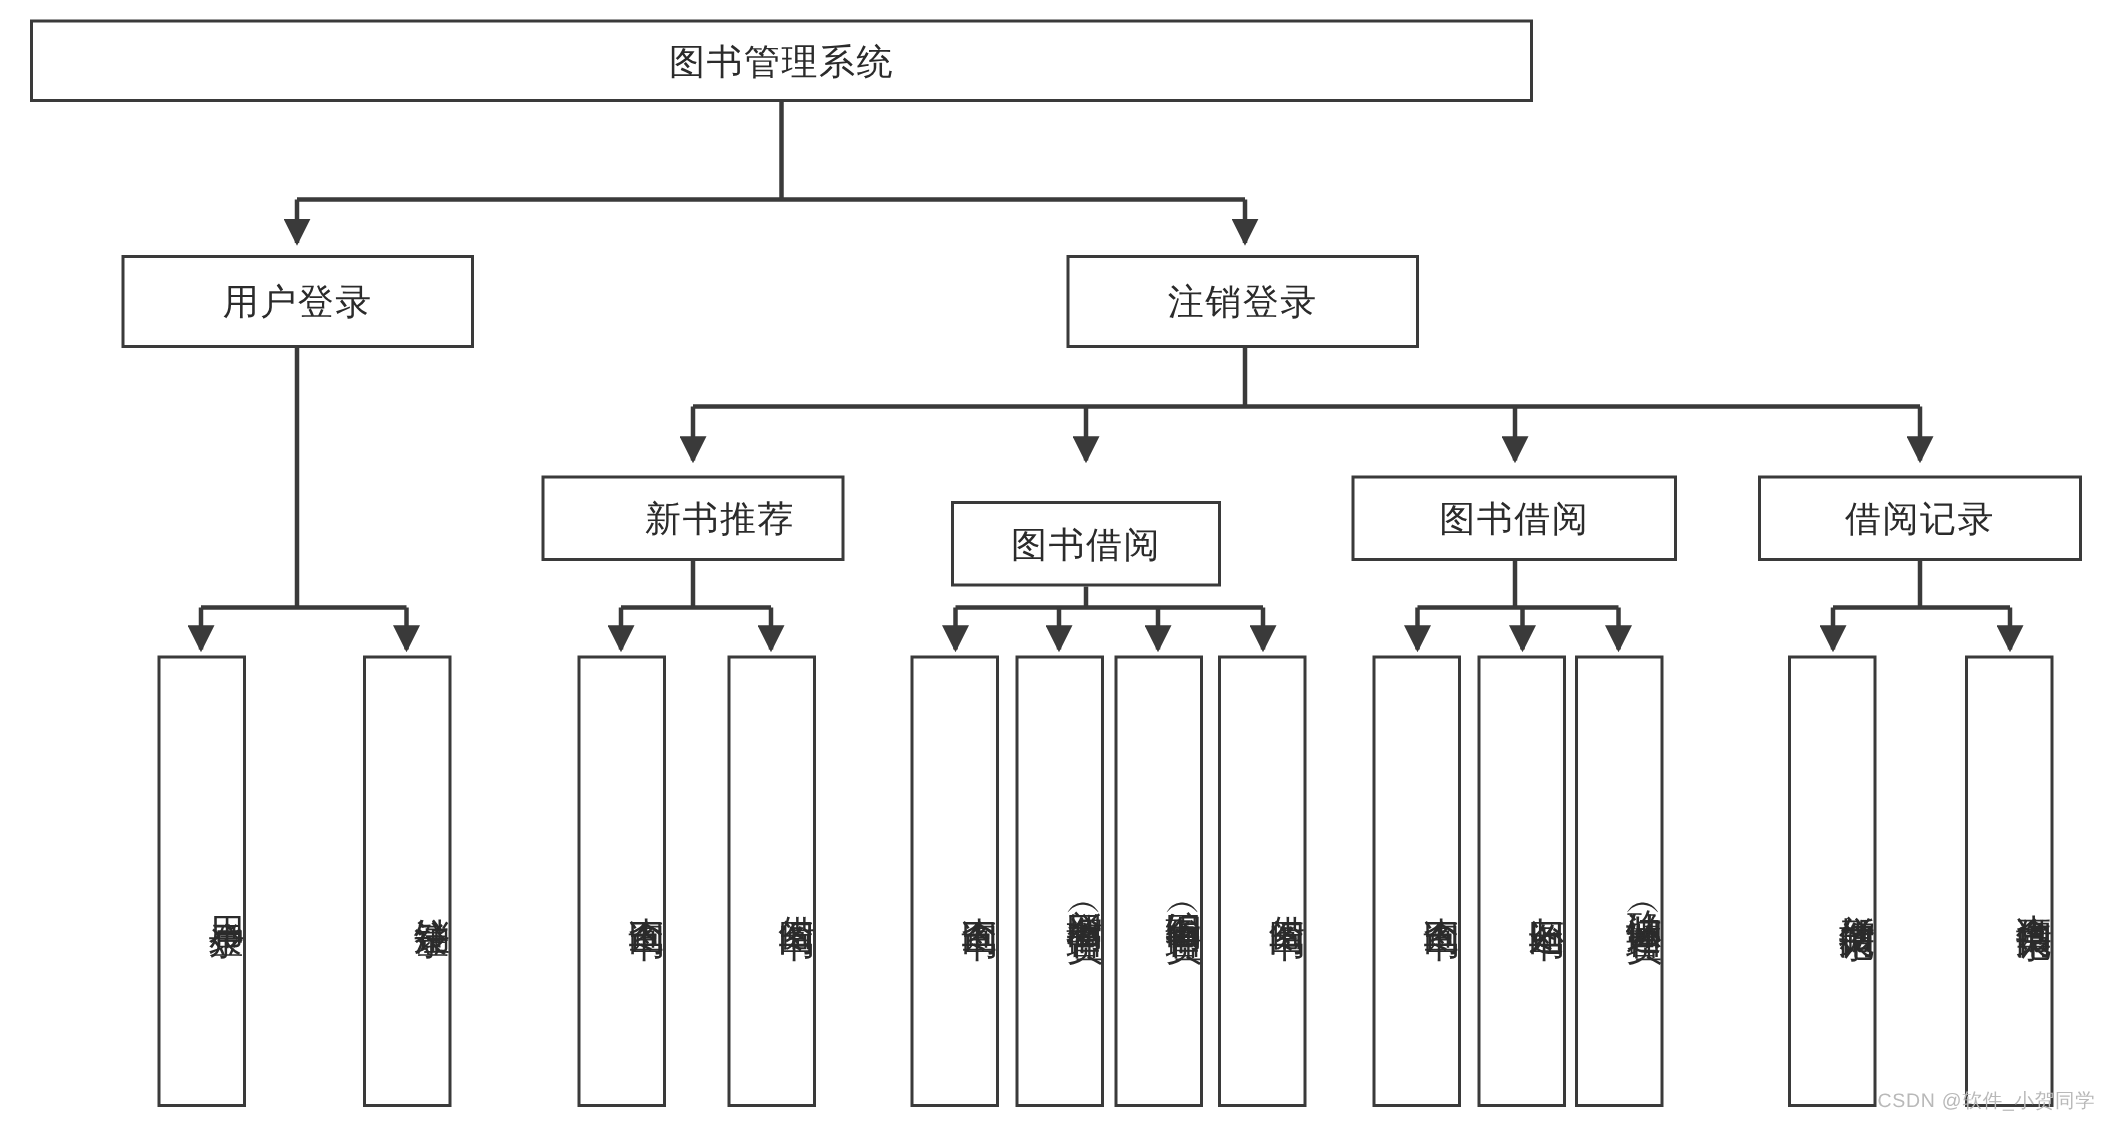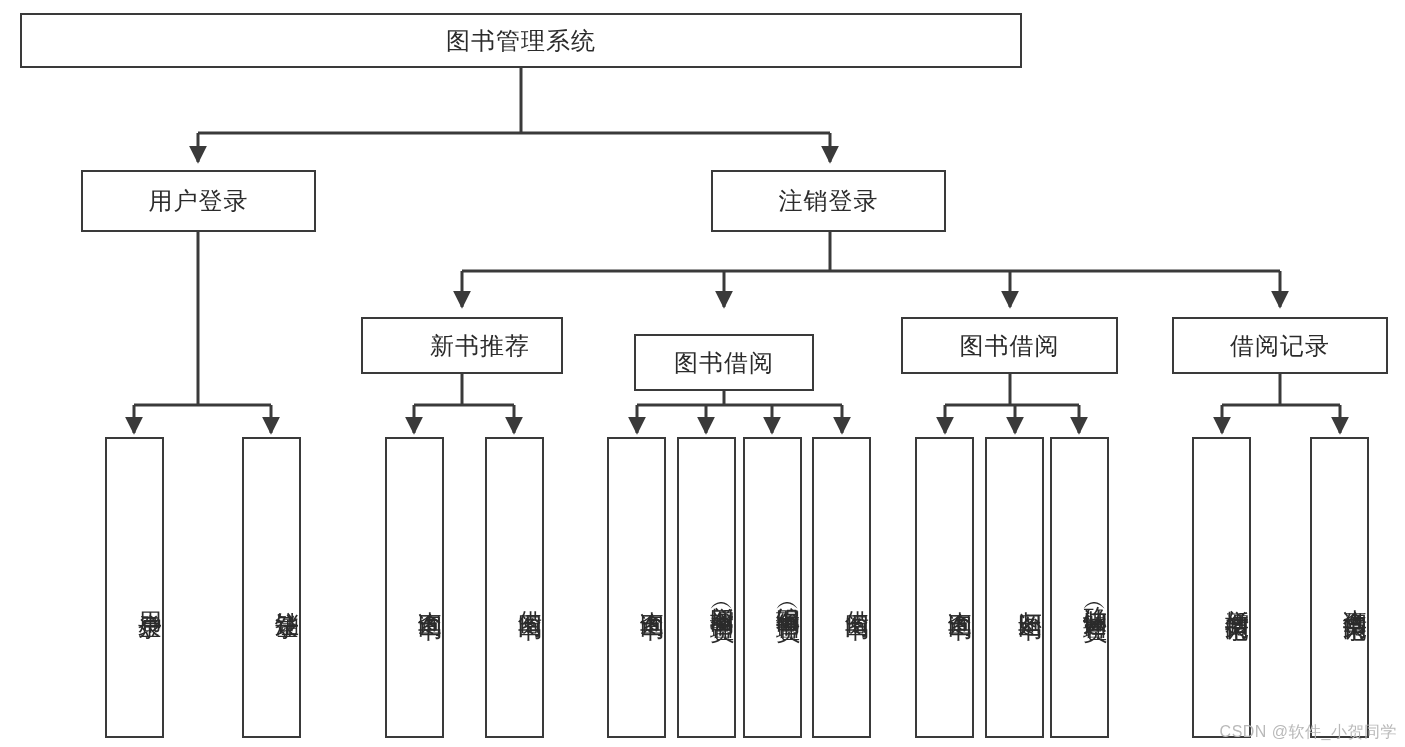--- a/index.html
+++ b/index.html
@@ -54,21 +54,21 @@
     text-orientation: upright;
     white-space: nowrap;
   }
   .node .label {
     display: block;
   }
   #watermark {
     position: absolute;
     right: 8px;
     bottom: 4px;
-    font-size: 16px;
+    font-size: 13px;
     color: #b9b9b9;
     white-space: nowrap;
     letter-spacing: 0.5px;
   }
 </style>
 </head>
 <body>
 
 <div id="canvas">
 

